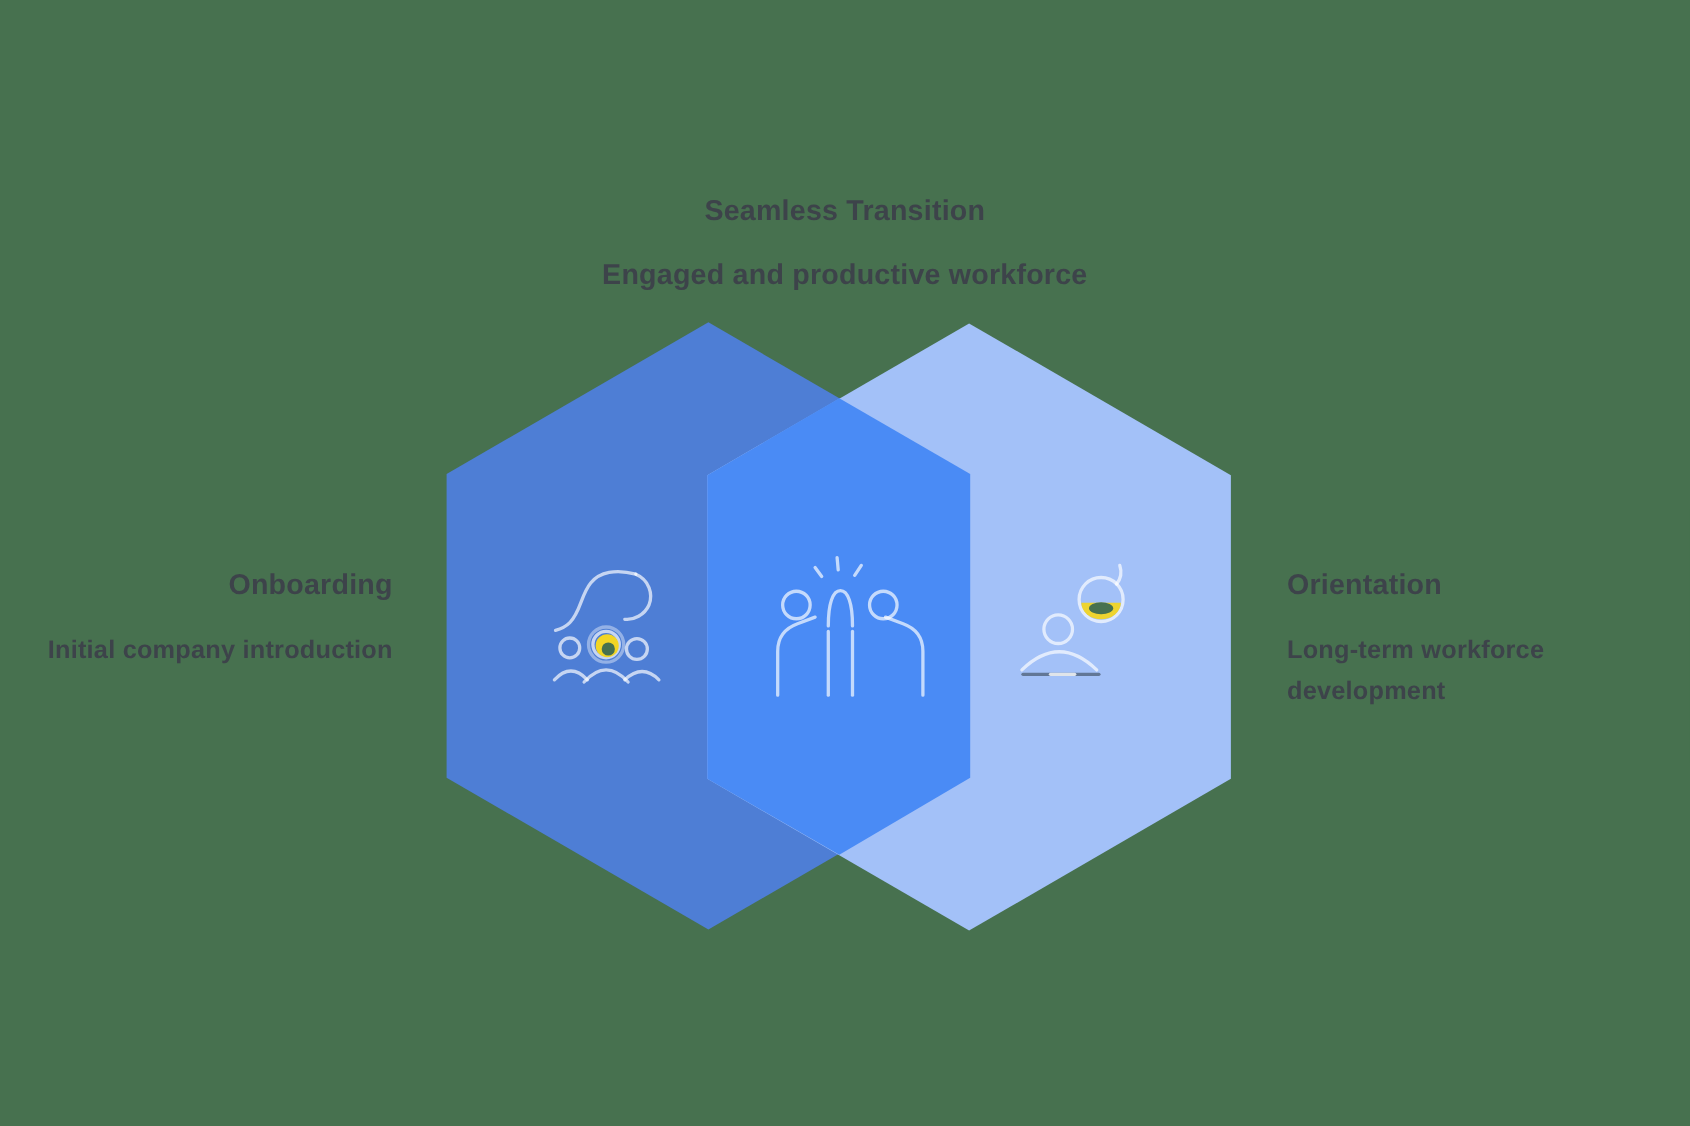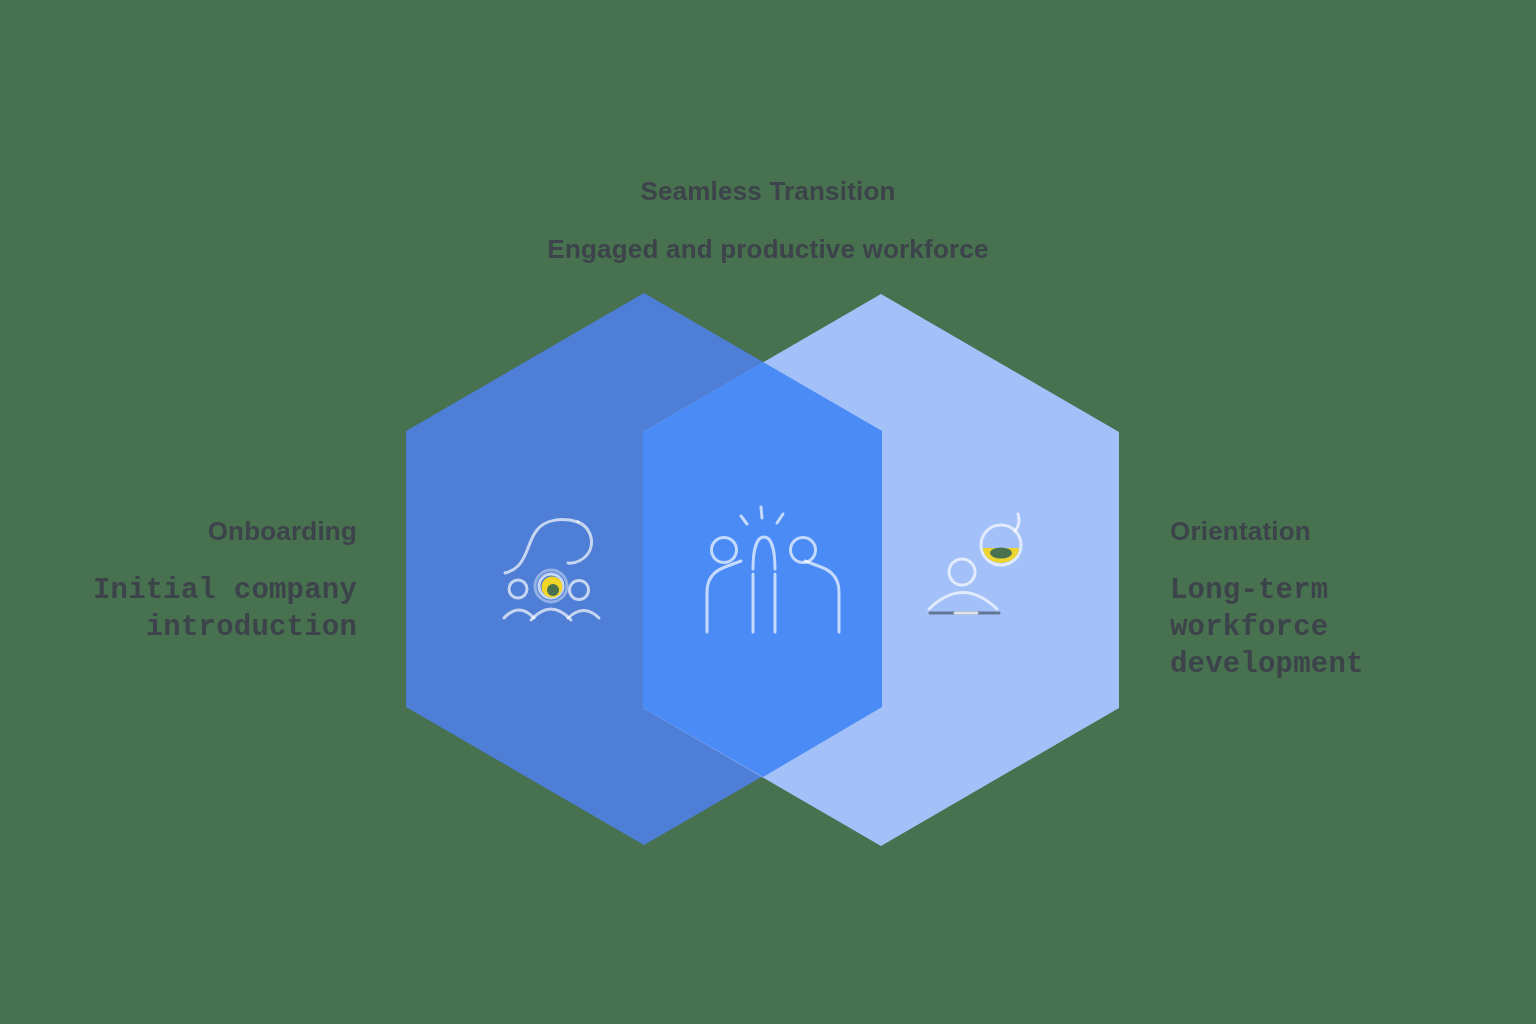--- a/index.html
+++ b/index.html
@@ -18,21 +18,21 @@
     color: var(--text, #3d434a);
     font-weight: 700;
     font-size: 26px;
     letter-spacing: 0.2px;
   }
   .top-title    { top: 176px; left: 0; width: 1536px; text-align: center; }
   .top-subtitle { top: 234px; left: 0; width: 1536px; text-align: center; }
 
   .side-block { position: absolute; top: 516px; }
   .side-block .head { font-size: 26px; line-height: 30px; }
-  .side-block .sub  { margin: 26px 0 0 0; font-size: 29px; line-height: 37px; font-family: Liberation Mono, monospace; }
+  .side-block .sub  { margin: 26px 0 0 0; font-size: 23px; line-height: 37px; }
   .left-block  { right: 1179px; width: 320px; text-align: right; }
   .right-block { left: 1170px; width: 310px; text-align: left; }
 
   .icon-stroke {
     fill: none;
     stroke: #ffffff;
     stroke-opacity: 0.68;
     stroke-width: 3;
     stroke-linecap: round;
     stroke-linejoin: round;

